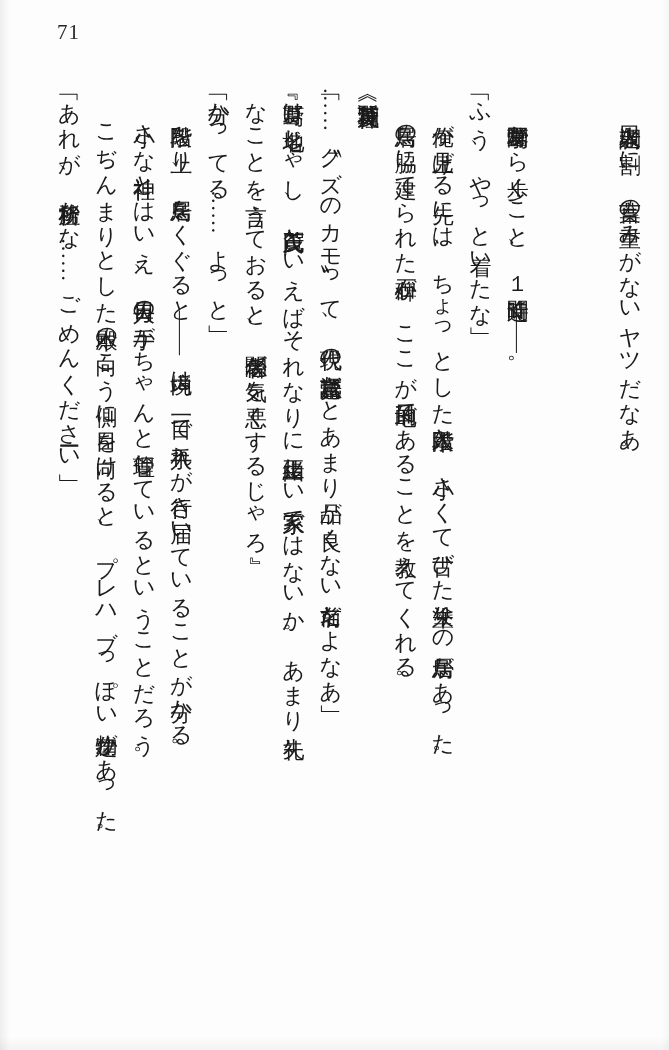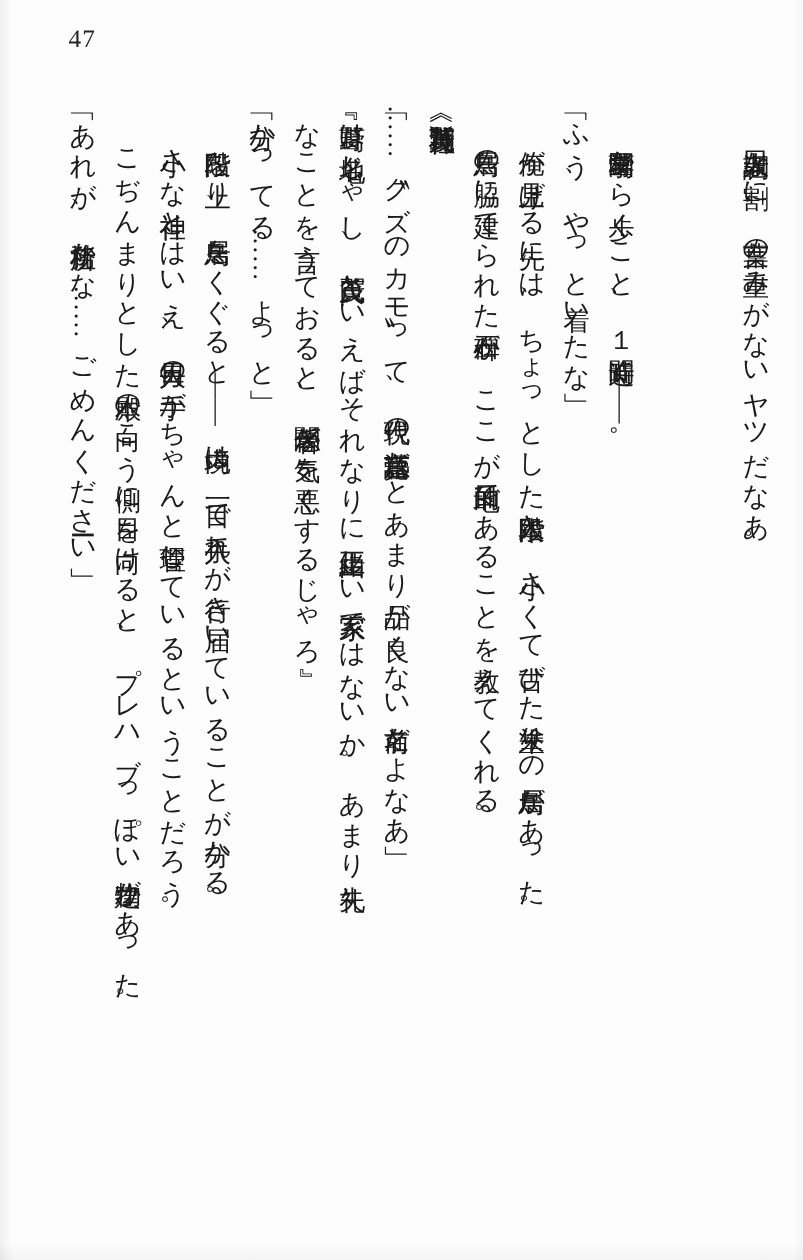--- a/index.html
+++ b/index.html
@@ -49,21 +49,21 @@
     white-space: nowrap;
   }
   .vline.indent {
     text-indent: 1em;
   }
 </style>
 </head>
 <body>
 
 <div class="page">
-  <div class="page-number">47</div>
+  <div class="page-number">71</div>
 
   <div class="text-block" id="text-block">
       <p class="vline indent">老人口調な割に、言葉の重みがないヤツだなあ。</p>
       <p class="vline">　</p>
       <p class="vline">　</p>
       <p class="vline indent">葛野学園から歩くこと、１時間近く――。</p>
       <p class="vline">「ふう、やっと着いたな」</p>
       <p class="vline indent">俺が見上げる先には、ちょっとした木階段と、小さくて古びた朱塗りの鳥居があった。</p>
       <p class="vline indent">鳥居の脇に建てられた石碑が、ここが目的地であることを教えてくれる。</p>
       <p class="vline">《葛野賀茂神社》</p>

